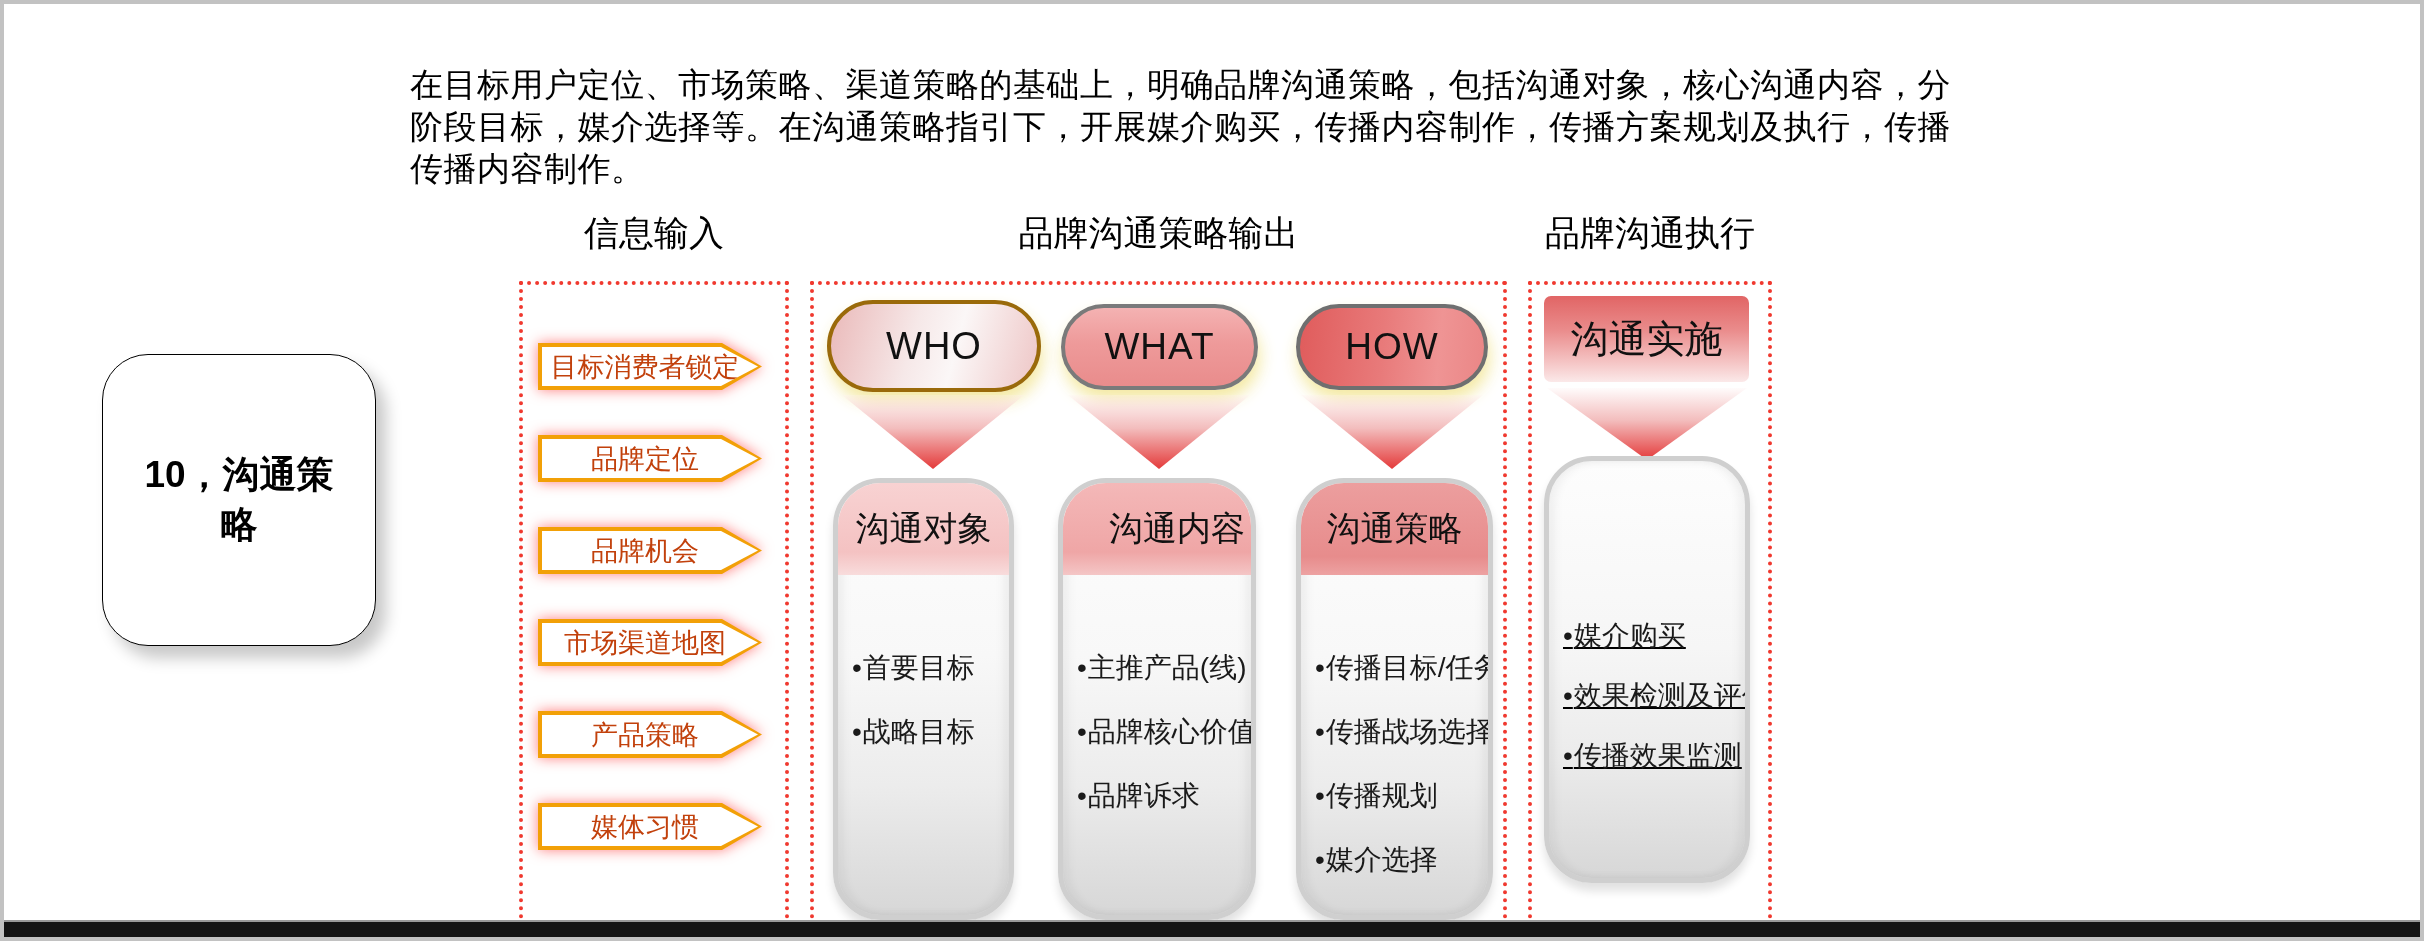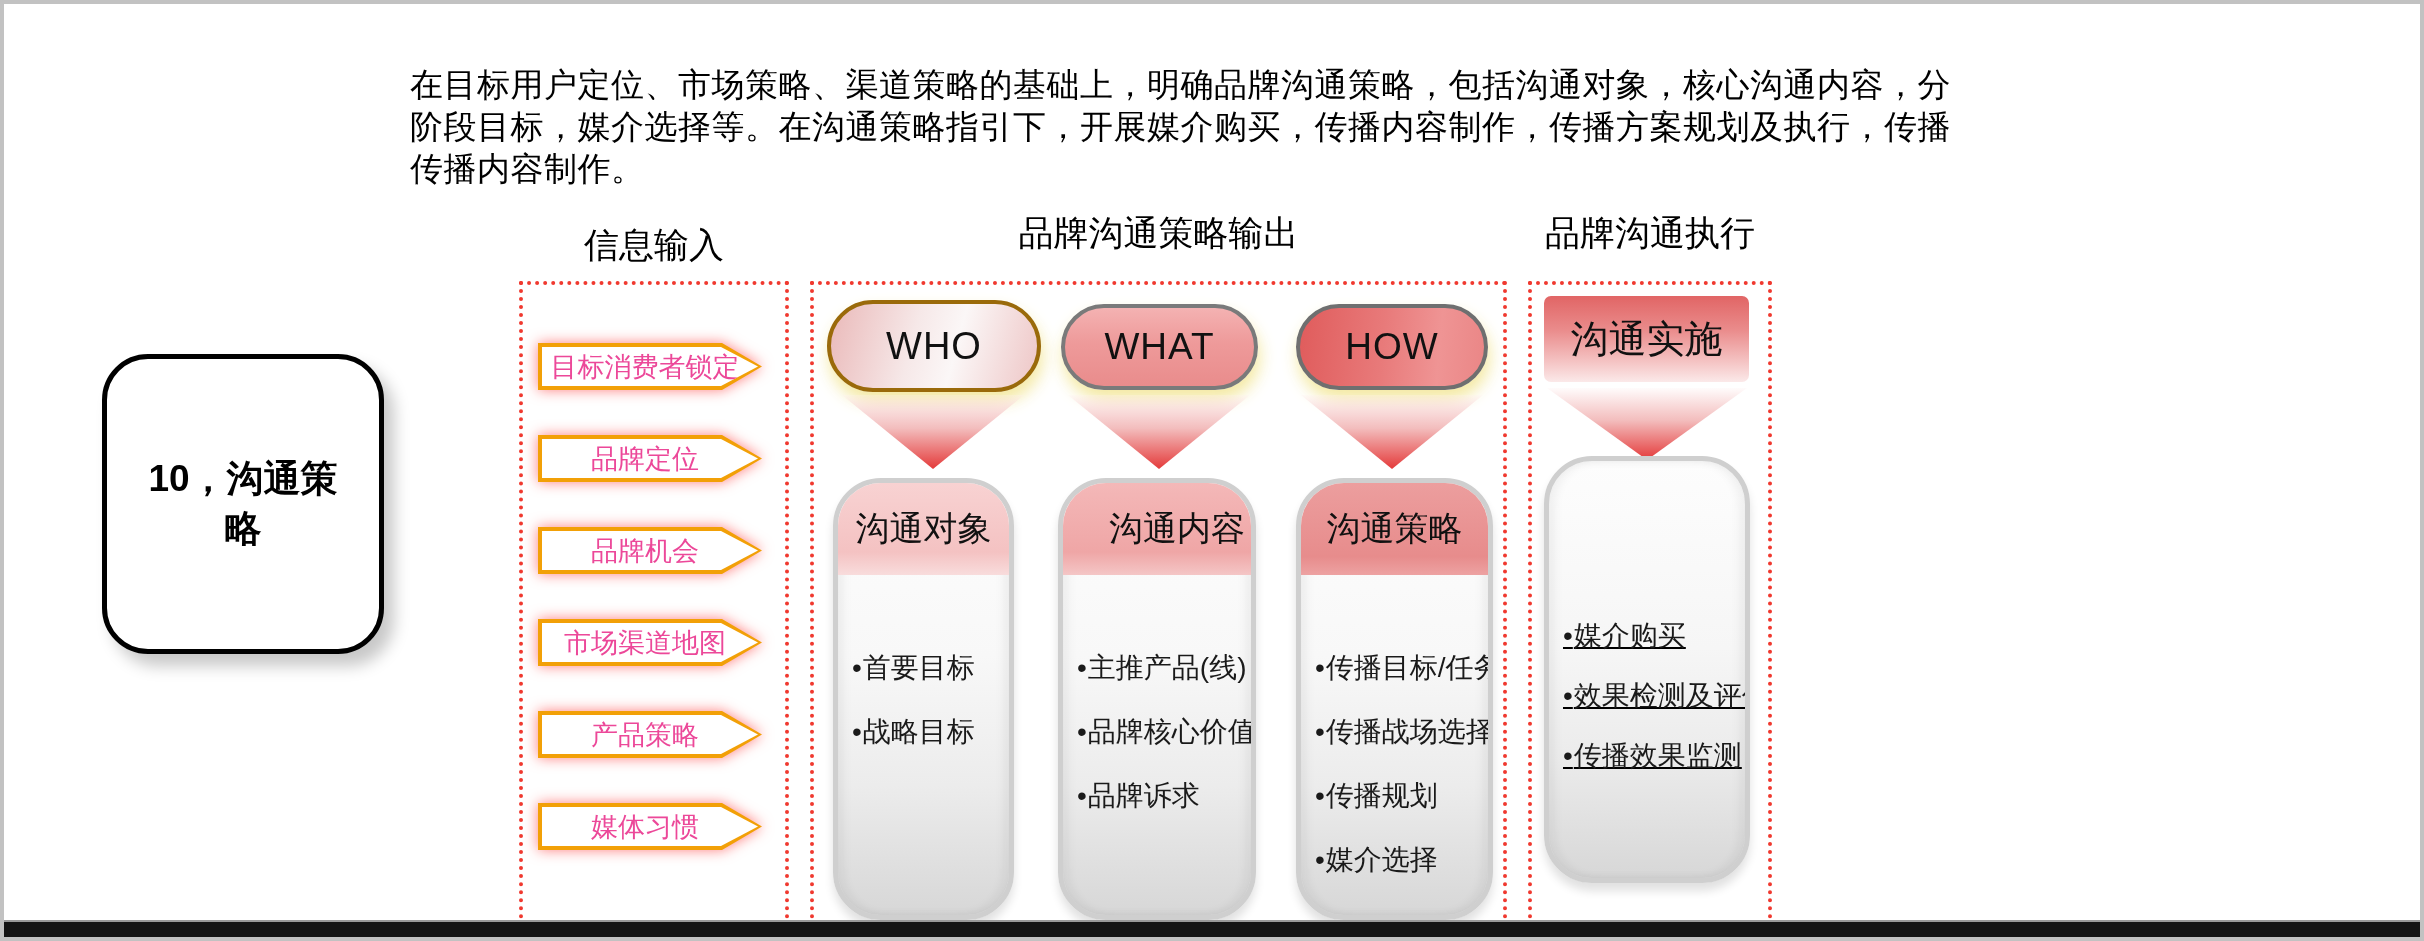--- a/index.html
+++ b/index.html
@@ -10,46 +10,46 @@
   }
   .bottom-bar{position:absolute;left:0;right:0;bottom:0;height:15px;background:#141414;border-top:2px solid #999;}
 
   
   .intro{position:absolute;left:406px;top:20px;width:1600px;font-size:33px;line-height:42px;letter-spacing:0.5px;margin-top:40px;}
   .intro div{white-space:nowrap;}
 
   
   .left-card{
     position:absolute;left:98px;top:350px;width:272px;height:290px;
-    background:#fff;border:5px solid #000000;border-radius:46px;
+    background:#fff;border:1px solid #000000;border-radius:46px;
     box-shadow:10px 12px 16px rgba(0,0,0,0.22);
     display:flex;align-items:center;justify-content:center;
   }
   .left-card .title{width:215px;text-align:center;font-size:37px;font-weight:bold;line-height:50px;}
 
   
   .sec-header{position:absolute;top:206px;height:44px;text-align:center;font-size:35px;}
-  .h-input{left:515px;width:270px;margin-top:12px;}
+  .h-input{left:515px;width:270px;}
   .h-output{left:806px;width:697px;}
   .h-exec{left:1524px;width:244px;}
 
   
   .dotbox{position:absolute;top:277px;height:646px;border:4px dotted #f0392f;box-sizing:border-box;}
   .box-input{left:515px;width:270px;}
   .box-output{left:806px;width:697px;}
   .box-exec{left:1524px;width:244px;}
 
   
   .arrow-wrap{position:absolute;left:534px;width:224px;height:47px;filter:drop-shadow(0 0 7px rgba(255,120,120,0.95));}
   .arrow-shape{position:absolute;inset:0;background:#f2a007;
     clip-path:polygon(0 0,calc(100% - 40px) 0,100% 50%,calc(100% - 40px) 100%,0 100%);}
   .arrow-inner{position:absolute;inset:4px;background:#ffffff;
     clip-path:polygon(0 0,calc(100% - 37px) 0,100% 50%,calc(100% - 37px) 100%,0 100%);
     display:flex;align-items:center;justify-content:center;padding-right:34px;box-sizing:border-box;
-    font-size:27px;color:#ec4899;white-space:nowrap;padding-left:24px;}
+    font-size:27px;color:#c2410c;white-space:nowrap;padding-left:24px;}
 
   
   .pill{position:absolute;border-radius:46px;display:flex;align-items:center;justify-content:center;
     font-size:37px;letter-spacing:1px;color:#111;box-sizing:border-box;
     box-shadow:2px 10px 16px rgba(243,232,158,0.95);}
   .pill-who{left:823px;top:296px;width:214px;height:92px;border:4px solid #9a6a0a;
     background:linear-gradient(105deg,#eab9b9 0%,#f6e8e8 40%,#fbf7f7 60%,#eec6c6 100%);font-size:38px;}
   .pill-what{left:1057px;top:300px;width:197px;height:86px;border:4px solid #7a7a7a;
     background:linear-gradient(180deg,#f4b2b2 0%,#ee9a9a 45%,#e98c8c 100%);}
   .pill-how{left:1292px;top:300px;width:192px;height:86px;border:4px solid #6f6f6f;

